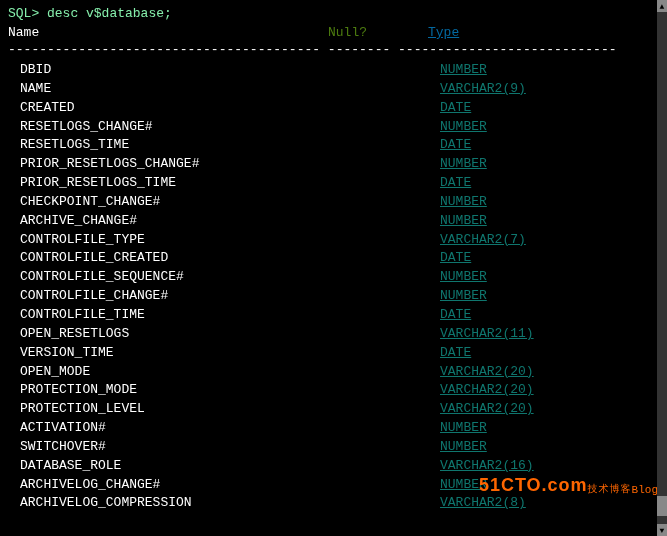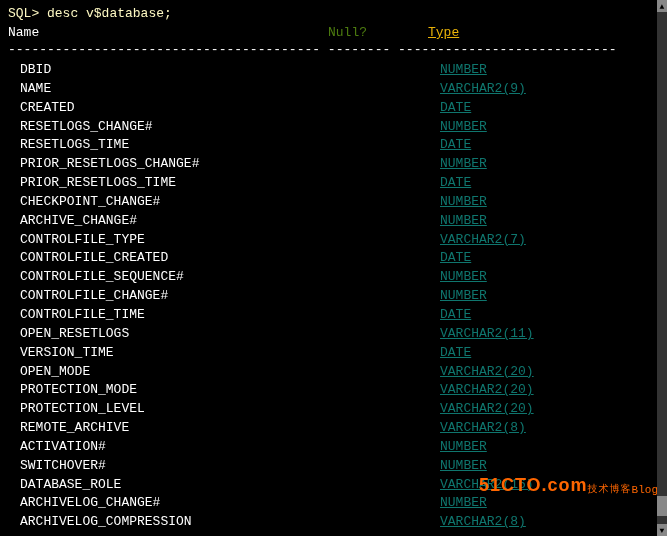--- a/index.html
+++ b/index.html
@@ -22,41 +22,41 @@
     .terminal {
       width: 100%;
       height: 100%;
       background-color: #000000;
       padding: 6px 8px;
       overflow: hidden;
       position: relative;
     }
 
     .command-line {
-      color: #fef9c3;
+      color: #86efac;
       margin-bottom: 4px;
     }
 
     .header-row {
       display: flex;
       margin-bottom: 2px;
     }
 
     .col-name {
       width: 320px;
       color: #ffffff;
     }
 
     .col-null {
       width: 100px;
       color: #4d7c0f;
     }
 
     .col-type {
-      color: #eab308;
+      color: #0369a1;
       text-decoration: underline;
     }
 
     .divider {
       color: #ffffff;
       margin-bottom: 4px;
       letter-spacing: 0px;
     }
 
     .data-row {
@@ -261,25 +261,20 @@
         <span class="field-name">PROTECTION_MODE</span>
         <span class="field-null"></span>
         <span class="field-type">VARCHAR2(20)</span>
       </div>
       <div class="data-row">
         <span class="field-name">PROTECTION_LEVEL</span>
         <span class="field-null"></span>
         <span class="field-type">VARCHAR2(20)</span>
       </div>
       <div class="data-row">
-        <span class="field-name">REMOTE_ARCHIVE</span>
-        <span class="field-null"></span>
-        <span class="field-type">VARCHAR2(8)</span>
-      </div>
-      <div class="data-row">
         <span class="field-name">ACTIVATION#</span>
         <span class="field-null"></span>
         <span class="field-type">NUMBER</span>
       </div>
       <div class="data-row">
         <span class="field-name">SWITCHOVER#</span>
         <span class="field-null"></span>
         <span class="field-type">NUMBER</span>
       </div>
       <div class="data-row">

